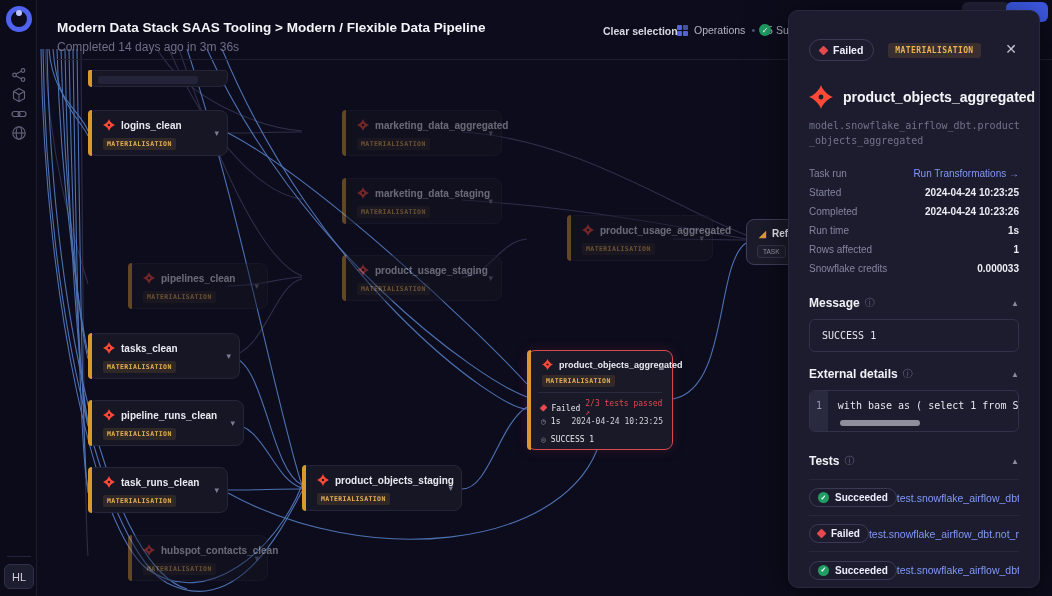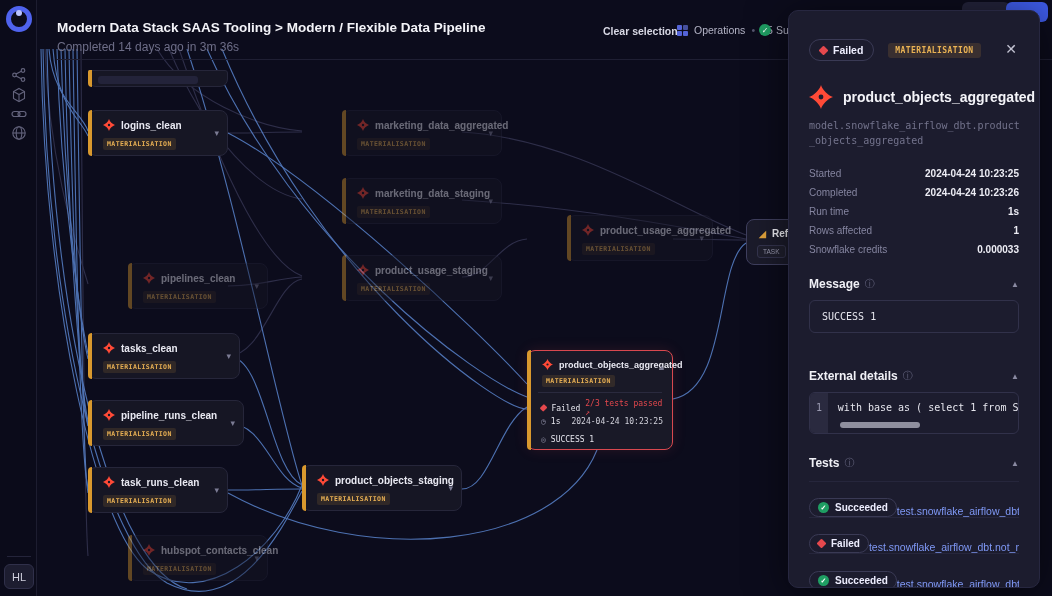--- a/index.html
+++ b/index.html
@@ -103,21 +103,21 @@
   .msg-box{margin-top:9px;border:1px solid #31314a;border-radius:6px;padding:10px 12px;
            font-family:"DejaVu Sans Mono",monospace;font-size:10px;color:#e6e6ee;}
   .code-block{position:relative;margin-top:9px;border:1px solid #31314a;border-radius:6px;display:flex;
               overflow:hidden;height:42px;}
   .gutter{width:24px;background:#2a2a3f;color:#9a9ab0;font-family:"DejaVu Sans Mono",monospace;
           font-size:10px;text-align:center;padding-top:9px;}
   .code{padding:9px 10px;font-family:"DejaVu Sans Mono",monospace;font-size:10px;color:#e6e6ee;
         white-space:nowrap;overflow:hidden;}
   .hscroll{position:absolute;left:30px;bottom:5px;width:80px;height:6px;border-radius:3px;background:#8f8f9e;}
   .tdiv{border-top:1px solid #26263c;margin-top:11px;}
-  .trow{display:flex;align-items:flex-end;height:36px;border-bottom:1px solid #26263c;gap:0;}
+  .trow{display:flex;align-items:center;height:36px;border-bottom:1px solid #26263c;gap:0;}
   .trow:last-child{border-bottom:none;}
   .trow .pill{padding:3px 8px;font-size:10px;flex:0 0 auto;}
   .tlink{font-size:10.5px;color:#7f98f5;white-space:nowrap;overflow:hidden;cursor:pointer;}
 </style>
 </head>
 <body>
 
 <div id="app">
 
   <div id="sidebar">
@@ -421,20 +421,24 @@
       <svg class="dbt-ic" viewBox="0 0 24 24">
           <path d="M12 0C13.5 5 19 10.5 24 12 19 13.5 13.5 19 12 24 10.5 19 5 13.5 0 12 5 10.5 10.5 5 12 0Z" fill="#ff4a37"></path>
           <circle cx="12" cy="12" r="2.4" fill="#1c1c2e"></circle>
         </svg>
       <span class="ptitle">product_objects_aggregated</span>
     </div>
     <div class="model-path mono">model.snowflake_airflow_dbt.product_objects_aggregated</div>
 
     <div class="kv">
       <div class="kv-row">
+        <span class="k">Task run</span>
+        <span class="v link">Run Transformations →</span>
+      </div>
+      <div class="kv-row">
         <span class="k">Started</span>
         <span class="v">2024-04-24 10:23:25</span>
       </div>
       <div class="kv-row">
         <span class="k">Completed</span>
         <span class="v">2024-04-24 10:23:26</span>
       </div>
       <div class="kv-row">
         <span class="k">Run time</span>
         <span class="v">1s</span>
@@ -449,21 +453,21 @@
       </div>
     </div>
 
     <div class="sec-head">
       <span>Message</span>
       <span class="info-ic">ⓘ</span>
       <span class="collapse">▲</span>
     </div>
     <div class="msg-box">SUCCESS 1</div>
 
-    <div class="sec-head" style="margin-top:36px">
+    <div class="sec-head" style="margin-top:15px">
       <span>External details</span>
       <span class="info-ic">ⓘ</span>
       <span class="collapse">▲</span>
     </div>
     <div class="code-block">
       <div class="gutter">1</div>
       <div class="code">with base as ( select 1 from SNOWFLAKE</div>
       <div class="hscroll"></div>
     </div>
 

